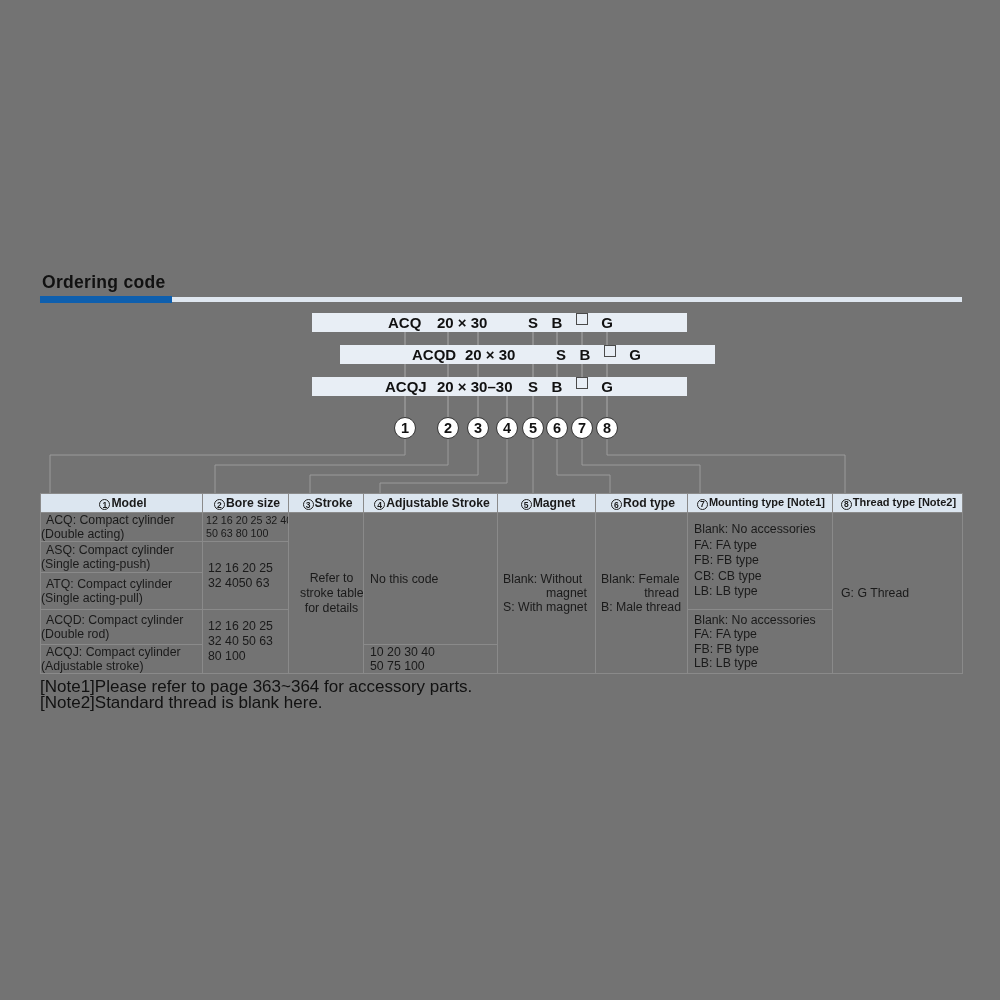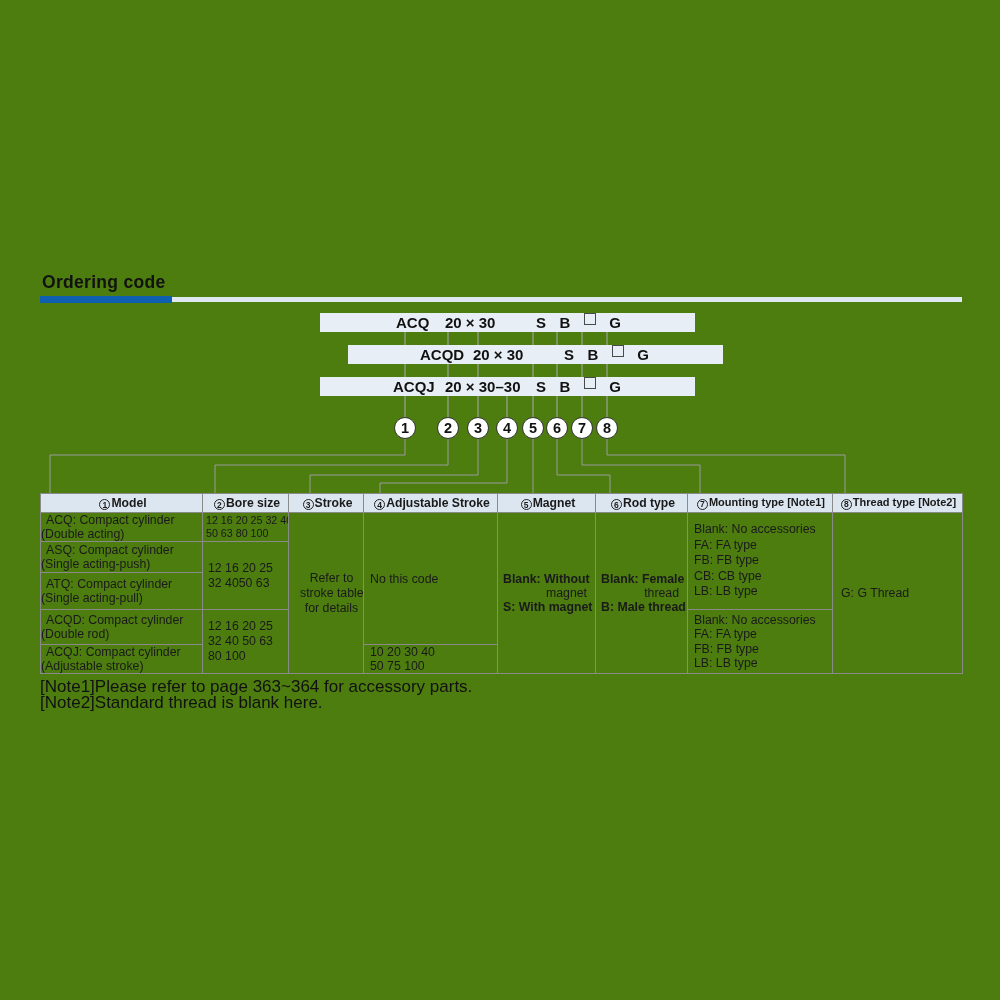--- a/index.html
+++ b/index.html
@@ -2,38 +2,38 @@
 <html style="--accent_blue: #0e5fae; --underline_light: #dfe7f0; --bar_bg: #e8eef5; --header_bg: #dce6f0;"><head>
 <meta charset="utf-8">
 <style>
   html,body { margin:0; padding:0; }
   body {
     font-family: "Liberation Sans", "DejaVu Sans", sans-serif;
     background:#ffffff; color:#1a1a1a;
   }
   #canvas {
     position:relative; width:1000px; height:1000px;
-    background:#4d7c0f; overflow:hidden;
+    background:#737373; overflow:hidden;
   }
   
   .page-title {
     position:absolute; left:42px; top:272px;
     font-size:17.5px; font-weight:bold; letter-spacing:0.3px; color:#111;
   }
   .underline-light {
     position:absolute; left:40px; top:297px; width:922px; height:5px;
     background:var(--underline_light,#dfe7f0);
   }
   .underline-dark {
     position:absolute; left:40px; top:296px; width:132px; height:7px;
     background:var(--accent_blue,#0e5fae);
   }
   
   .code-bar {
-    position:absolute; left:320px; width:375px; height:19px;
+    position:absolute; left:312px; width:375px; height:19px;
     background:var(--bar_bg,#e8eef5);
     font-size:15px; font-weight:bold; line-height:19px; color:#111;
   }
   .code-bar span { position:absolute; top:0; white-space:nowrap; }
   .cb-s  { left:213px; width:16px; text-align:center; }
   .cb-b  { left:237px; width:16px; text-align:center; }
   .cb-g  { left:287px; width:16px; text-align:center; }
   .cb-box {
     position:absolute; left:264px; top:4px; width:10px; height:10px;
     border:1.3px solid #4a4a4a; background:transparent;
@@ -72,21 +72,21 @@
     vertical-align:-1px;
   }
   .cell-line  { line-height:14px; padding-left:5px; white-space:nowrap; }
   .cell-line2 { line-height:14px; text-align:left; white-space:nowrap; }
   td.bore-sm  { font-size:10.7px; }
   td.bore-sm .cell-line { line-height:13px; padding-left:3px; }
   .bore-line  { line-height:15px; padding-left:5px; white-space:nowrap; }
   td.stroke-cell { text-align:center; }
   .stroke-line { line-height:15px; white-space:nowrap;margin-left:11px; }
   .adj-line { line-height:14px; padding-left:6px; white-space:nowrap; }
-  .mag-l { line-height:14px; padding-left:5px; white-space:nowrap;font-weight:bold; }
+  .mag-l { line-height:14px; padding-left:5px; white-space:nowrap; }
   .mag-r { line-height:14px; text-align:right; padding-right:8px; white-space:nowrap; }
   .mnt-top .mnt-line { line-height:15.5px; padding-left:6px; white-space:nowrap; }
   .mnt-bot .mnt-line { line-height:14.5px; padding-left:6px; white-space:nowrap; }
   .thread-line { padding-left:8px; white-space:nowrap; }
   
   .note-line {
     position:absolute; left:40px; font-size:17px; line-height:16px;
     color:#111; white-space:nowrap;
   }
 </style>

